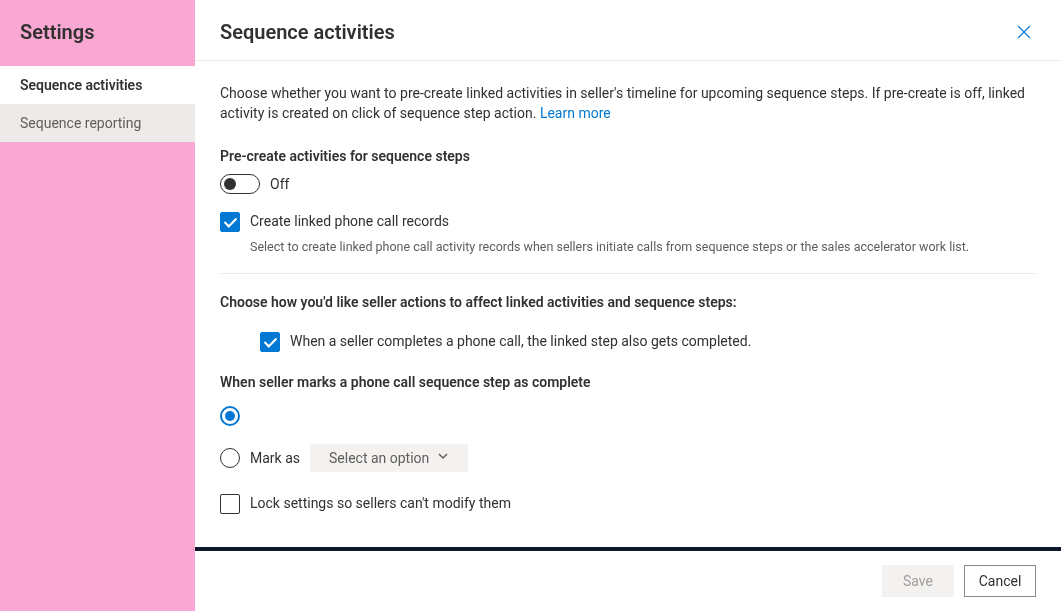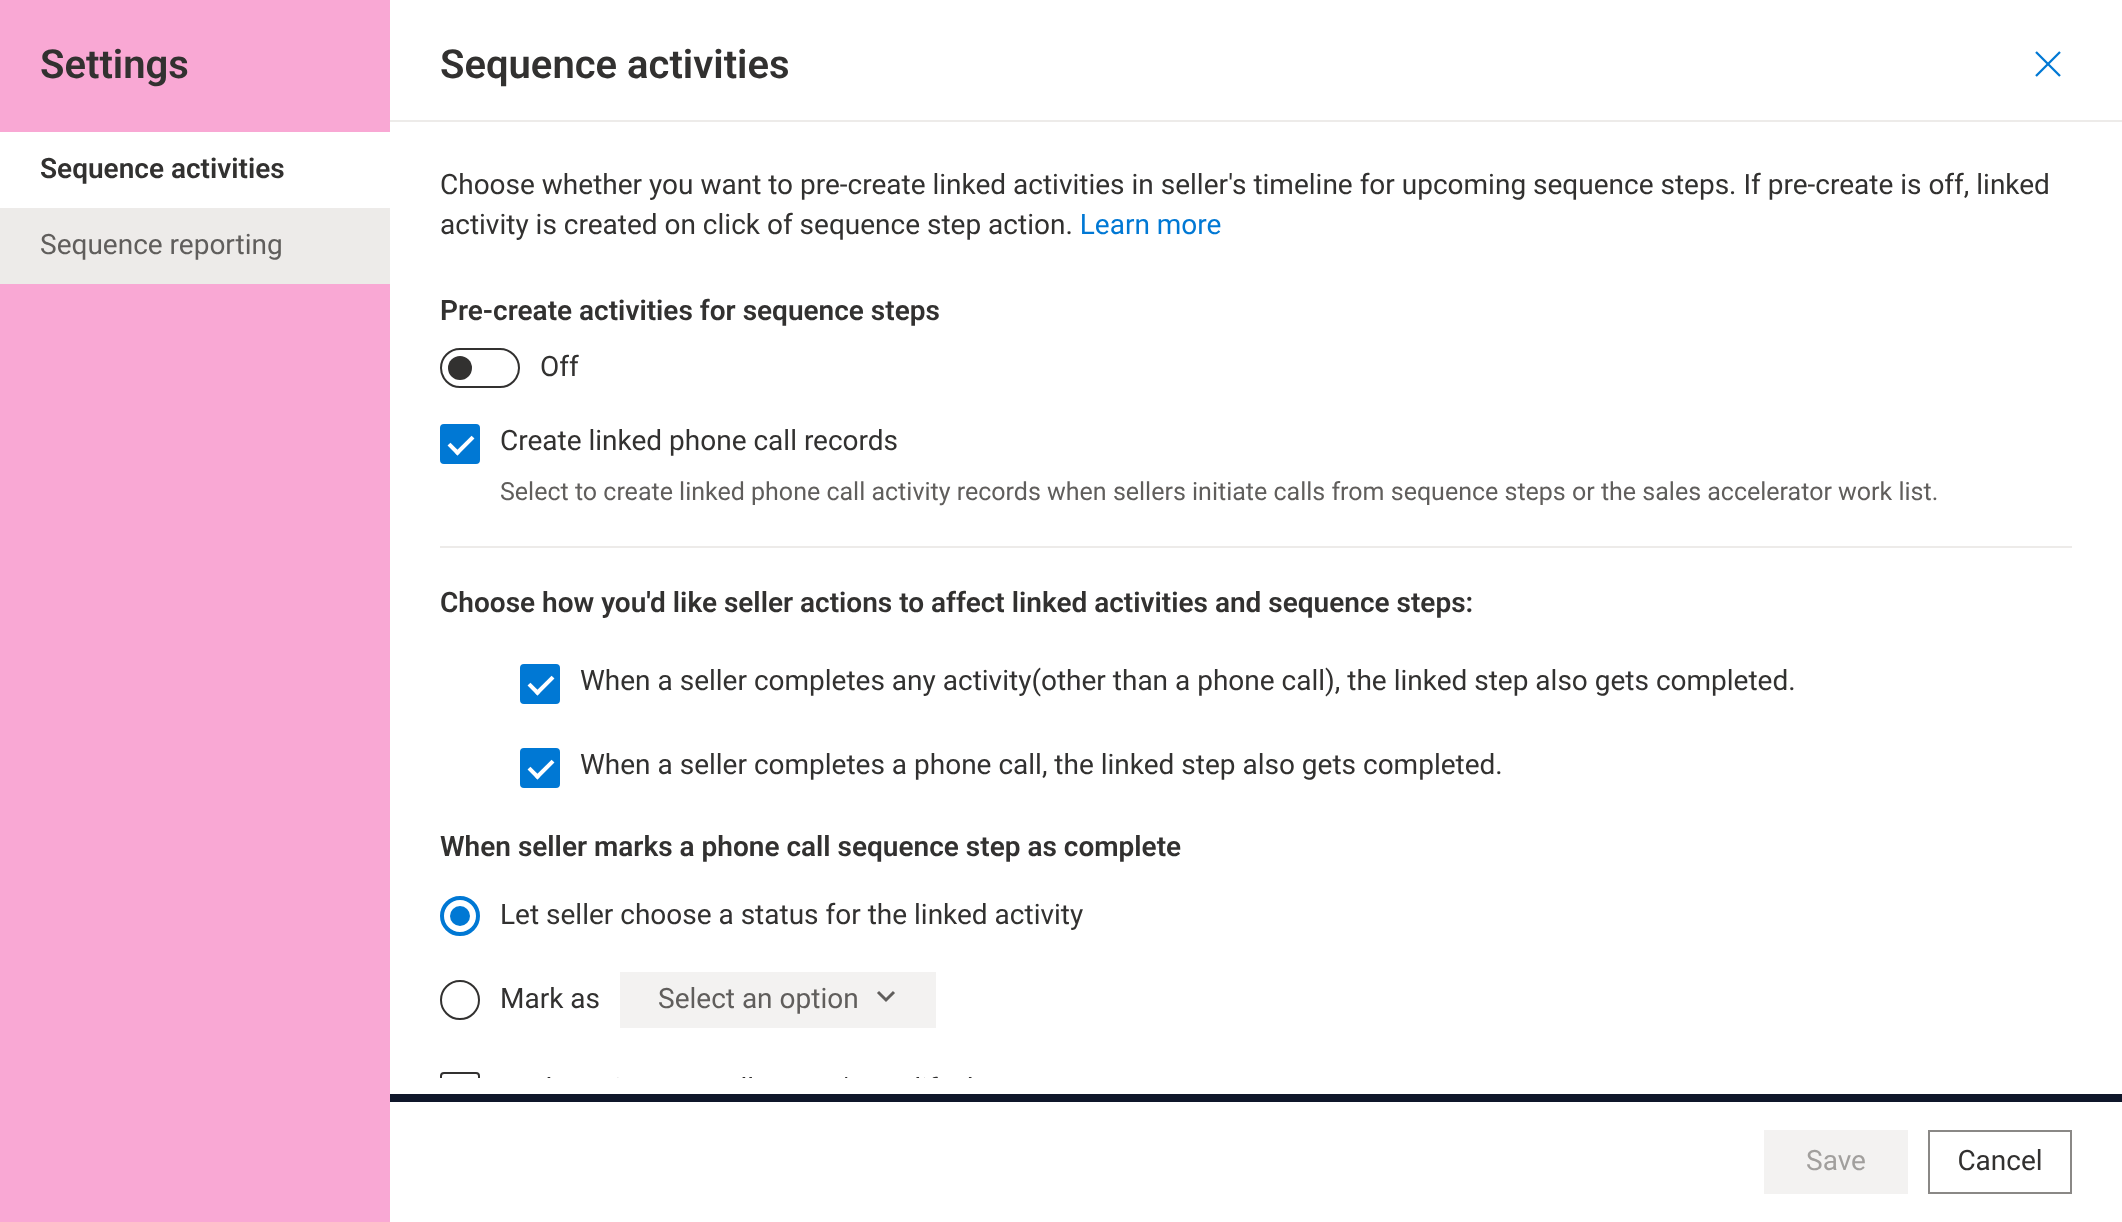--- a/index.html
+++ b/index.html
@@ -288,33 +288,28 @@
     </div>
     <div class="check-desc">Select to create linked phone call activity records when sellers initiate calls from sequence steps or the sales accelerator work list.</div>
 
     <hr class="divider">
 
     <div class="section-label" style="margin-bottom:22px;">Choose how you'd like seller actions to affect linked activities and sequence steps:</div>
 
     <div class="sub-checks">
       <div class="check-row">
         <div class="checkbox checked"></div>
-        <div class="check-label">When a seller completes any activity(other than a phone call), the linked step also gets completed.</div>
-      </div>
-      <div class="check-row">
-        <div class="checkbox checked"></div>
         <div class="check-label">When a seller completes a phone call, the linked step also gets completed.</div>
       </div>
     </div>
 
     <div class="section-label" style="margin-bottom:16px;">When seller marks a phone call sequence step as complete</div>
 
     <div class="radio-row">
       <div class="radio selected wideborder"></div>
-      <div class="radio-label">Let seller choose a status for the linked activity</div>
     </div>
 
     <div class="radio-row">
       <div class="radio"></div>
       <div class="radio-label">Mark as</div>
       <div class="select">
         <span>Select an option</span>
         <svg viewBox="0 0 12 12" fill="none" stroke="currentColor" stroke-width="1.5">
           <polyline points="2,4 6,8 10,4"></polyline>
         </svg>

